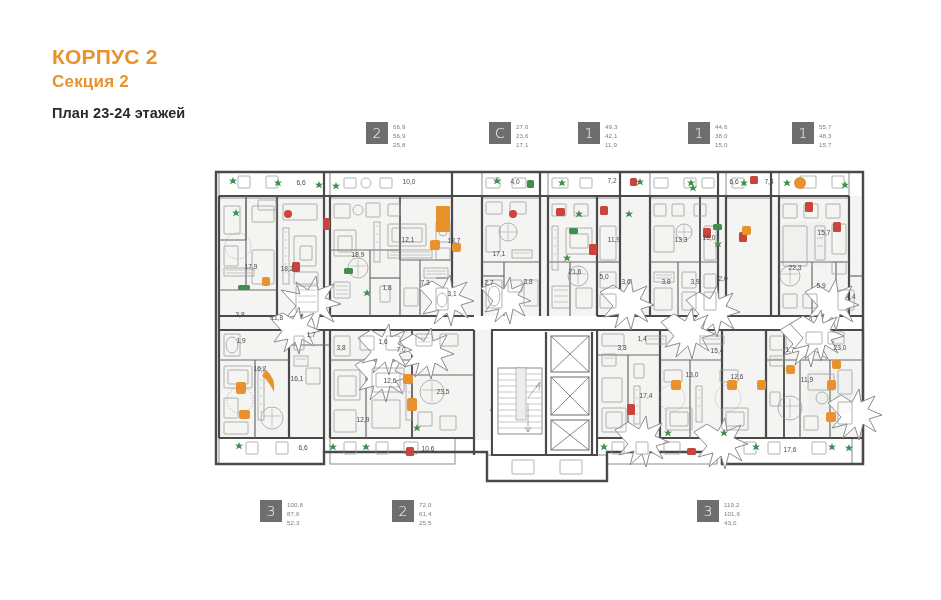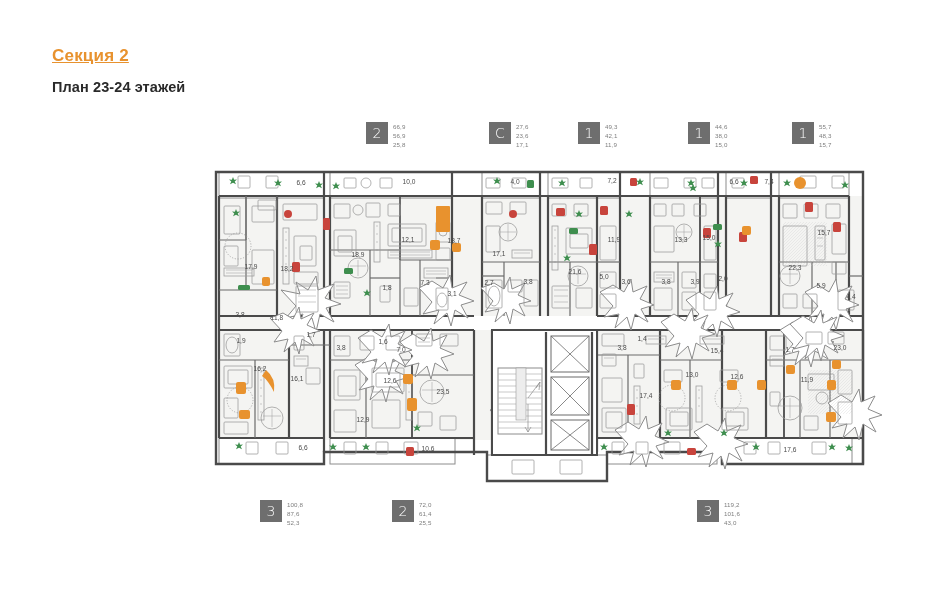--- a/index.html
+++ b/index.html
@@ -13,21 +13,21 @@
   #page { position: relative; width: 941px; height: 600px; background: #fff; }
 
   
   #title-block { position: absolute; left: 52px; top: 44px; }
   .t-corpus {
     font-size: 21px; font-weight: bold; color: #E8922E;
     letter-spacing: .2px; line-height: 1.25;
   }
   .t-section {
     font-size: 17px; font-weight: bold; color: #E8922E;
-    letter-spacing: .2px; line-height: 1.3; margin-top: 1px; text-decoration: underline;
+    letter-spacing: .2px; line-height: 1.3; margin-top: 1px;
   }
   .t-plan {
     font-size: 14.5px; font-weight: bold; color: #2A2A2A;
     letter-spacing: .1px; margin-top: 12px;
   }
 
   
   .apt-tag { position: absolute; display: flex; align-items: flex-start; }
   .apt-box {
     width: 22px; height: 22px; background: #6E6E6E; color: #fff;
@@ -45,20 +45,21 @@
   
   #plan { position: absolute; left: 0; top: 0; width: 941px; height: 600px; }
   #plan svg { display: block; }
 </style>
 </head>
 <body>
 
 <div id="page">
 
   <div id="title-block">
+    <div class="t-corpus">КОРПУС 2</div>
     <div class="t-section">Секция 2</div>
     <div class="t-plan">План 23-24 этажей</div>
   </div>
 
   <div id="plan">
   <svg width="941" height="600" viewBox="0 0 941 600" xmlns="http://www.w3.org/2000/svg">
     <defs>
       <g id="plant">
         <path d="M0,-4 L1.1,-1.2 L4,-1.6 L1.7,0.4 L3,3.2 L0,1.7 L-3,3.2 L-1.7,0.4 L-4,-1.6 L-1.1,-1.2 Z" fill="#3E8E4E"></path>
       </g>

